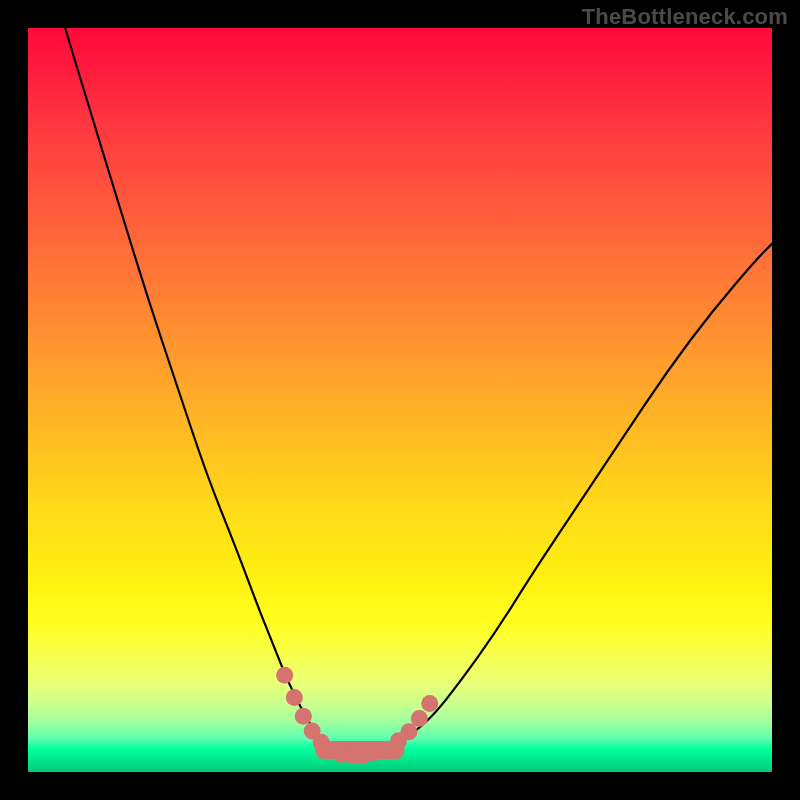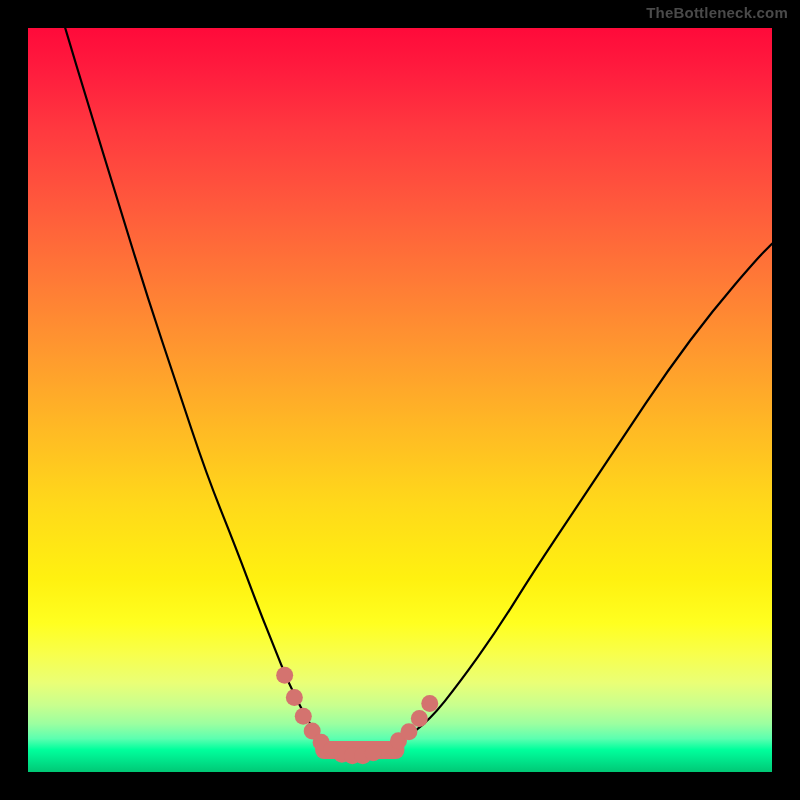--- a/index.html
+++ b/index.html
@@ -17,21 +17,21 @@
     left: 0;
     width: 800px;
     height: 800px;
     background: #000;
   }
   .watermark {
     position: absolute;
     top: 4px;
     right: 12px;
     color: #4a4a4a;
-    font-size: 15px;
+    font-size: 22px;
     font-weight: 600;
     letter-spacing: 0.2px;
     z-index: 50;
   }
   .plot {
     position: absolute;
     top: 28px;
     left: 28px;
     width: 744px;
     height: 744px;

